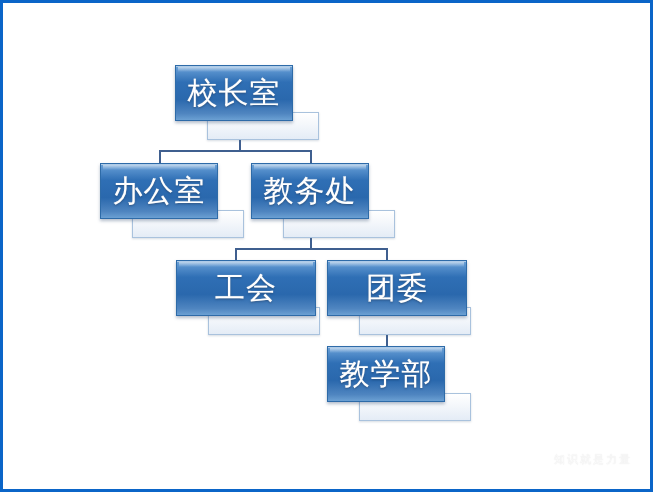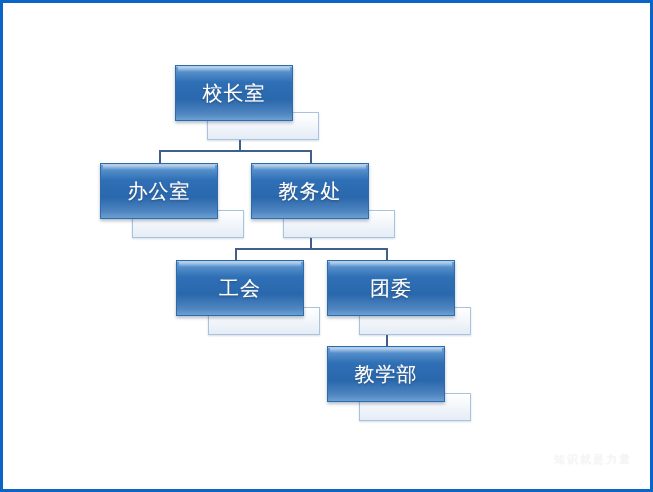--- a/index.html
+++ b/index.html
@@ -41,21 +41,21 @@
     border: 1px solid #a9c2dd;
     box-shadow: 0 1px 2px rgba(90,110,140,0.25);
     box-sizing: border-box;
     z-index: 1;
   }
   
   .node .chip {
     position: absolute;
     left: 0;
     top: 0;
-    width: 128px;
+    width: 140px;
     height: 56px;
     box-sizing: border-box;
     border: 1px solid #2e6ba8;
     background:
       linear-gradient(to bottom,
         #6fa3d6 0%,
         #5b94cf 8%,
         #2f6fb5 30%,
         #2a68ad 62%,
         #4f85c0 88%,
@@ -63,21 +63,21 @@
     box-shadow: 0 2px 3px rgba(60,85,120,0.38),
                 inset 0 1px 0 rgba(255,255,255,0.45);
     z-index: 2;
     display: flex;
     align-items: center;
     justify-content: center;
   }
   .node .chip .label {
     color: #ffffff;
     font-family: "DejaVu Serif", "Liberation Serif", serif;
-    font-size: 20px;
+    font-size: 30px;
     line-height: 1;
     letter-spacing: 1px;
     white-space: nowrap;
     text-shadow: 0 1px 2px rgba(20,45,80,0.55),
                  0 0 1px rgba(255,255,255,0.65);
   }
   
   .node .chip::before {
     content: "";
     position: absolute;

